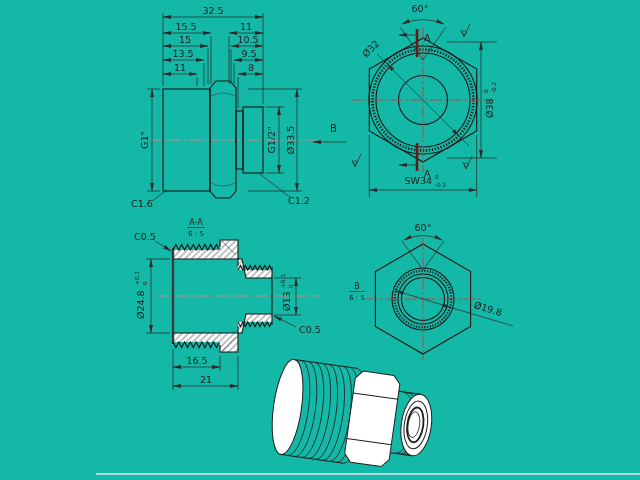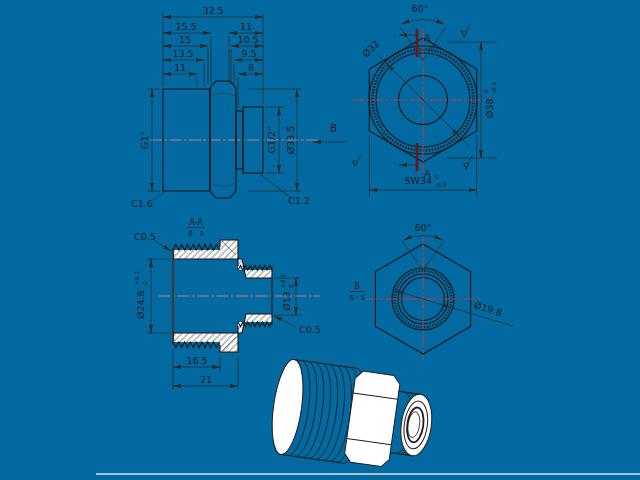--- a/index.html
+++ b/index.html
@@ -1,16 +1,16 @@
 <!DOCTYPE html>
 <html><head>
 <meta charset="utf-8">
 <style>
   html,body{margin:0;padding:0;background:#ffffff;}
-  .screen{position:relative;width:640px;height:480px;background:#0369a1;overflow:hidden;
+  .screen{position:relative;width:640px;height:480px;background:#14b8a6;overflow:hidden;
           font-family:"DejaVu Sans",sans-serif;}
   svg text{fill:#1c1c1c;font-family:"DejaVu Sans",sans-serif;}
   .dim{stroke:#2b2b2b;stroke-width:0.75;fill:none;}
   .part{stroke:#161616;stroke-width:1.1;fill:none;}
   .thin{stroke:#3a3a3a;stroke-width:0.6;fill:none;}
   .cl{stroke:#e0807f;stroke-width:0.9;fill:none;stroke-dasharray:12 2.5 2.5 2.5;}
   .clr{stroke:#cc3b3b;stroke-width:0.9;fill:none;stroke-dasharray:12 2.5 2.5 2.5;}
   .sec{stroke:#6b1515;stroke-width:2.6;fill:none;}
   .t10{font-size:10px;} .t9{font-size:9.5px;} .t8{font-size:8px;} .t7{font-size:7px;} .t6{font-size:5.8px;}
 </style>

